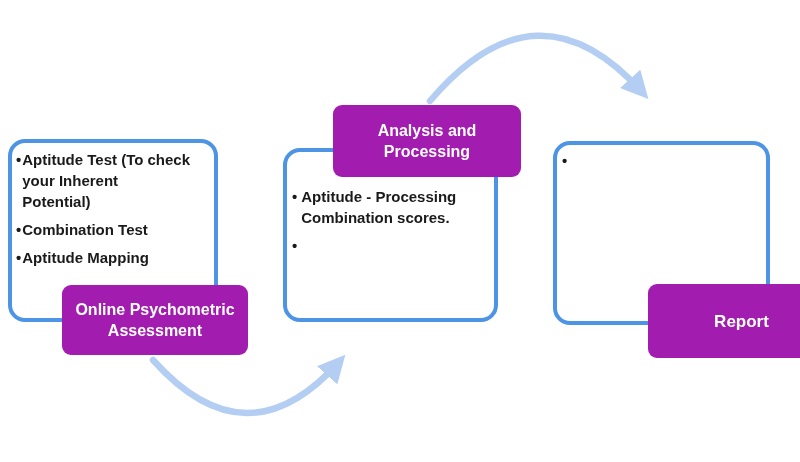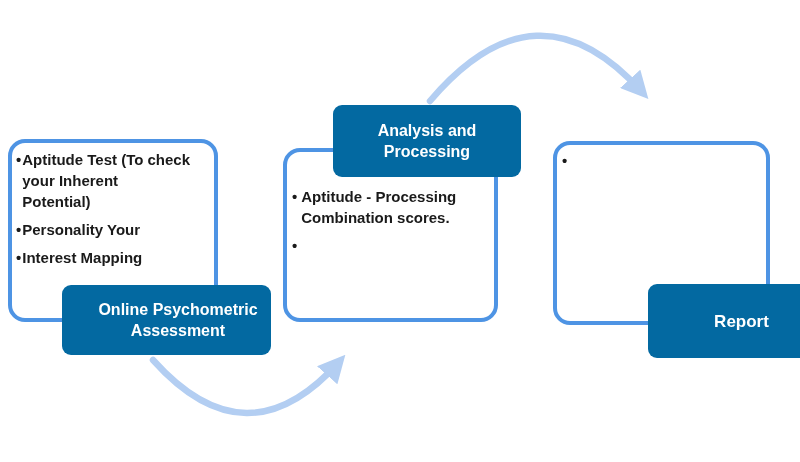--- a/index.html
+++ b/index.html
@@ -9,26 +9,26 @@
   }
   .arrow-layer { position:absolute; left:0; top:0; width:800px; height:462px; z-index:0; }
   .outline-box {
     position:absolute; box-sizing:border-box; background:#ffffff;
     border:4px solid #4E94E4; border-radius:17px; z-index:1;
   }
   #box-left  { left:8px;   top:139px; width:210px; height:183px; }
   #box-mid   { left:283px; top:148px; width:215px; height:174px; }
   #box-right { left:553px; top:141px; width:217px; height:184px; }
   .step-label {
-    position:absolute; z-index:2; background:#0369a1; border-radius:9px;
+    position:absolute; z-index:2; background:#a21caf; border-radius:9px;
     color:#ffffff; font-weight:700; font-size:16px; line-height:21px;
     display:flex; align-items:center; justify-content:center;
     text-align:center; white-space:pre-line;
   }
-  #label-left  { left:62px;  top:285px; width:186px; height:70px;padding-left:23px; }
+  #label-left  { left:62px;  top:285px; width:186px; height:70px; }
   #label-mid   { left:333px; top:105px; width:188px; height:72px; }
   #label-right { left:605px; top:284px; width:187px; height:74px; font-size:17px;margin-left:43px; }
   .bullet-list {
     position:absolute; z-index:2; color:#1a1a1a;
     font-size:15px; line-height:21px; font-weight:600;
   }
   #list-left  { left:16px;  top:149px; width:200px; }
   #list-mid   { left:292px; top:186px; width:202px; }
   #list-right { left:562px; top:150px; width:208px; }
   .bullet-item { display:flex; margin-bottom:7px; }
@@ -55,25 +55,25 @@
   <div class="outline-box" id="box-left"></div>
   <div class="bullet-list" id="list-left">
     <div class="bullet-item">
       <span class="bullet-glyph">•</span>
       <span class="bullet-text">Aptitude Test (To check
 your Inherent
 Potential)</span>
     </div>
     <div class="bullet-item">
       <span class="bullet-glyph">•</span>
-      <span class="bullet-text">Personality Your</span>
+      <span class="bullet-text">Combination Test</span>
     </div>
     <div class="bullet-item">
       <span class="bullet-glyph">•</span>
-      <span class="bullet-text">Interest Mapping</span>
+      <span class="bullet-text">Aptitude Mapping</span>
     </div>
   </div>
   <div class="step-label" id="label-left">Online Psychometric
 Assessment</div>
 
   <div class="outline-box" id="box-mid"></div>
   <div class="bullet-list" id="list-mid">
     <div class="bullet-item">
       <span class="bullet-glyph">•</span>
       <span class="bullet-text">Aptitude - Processing

